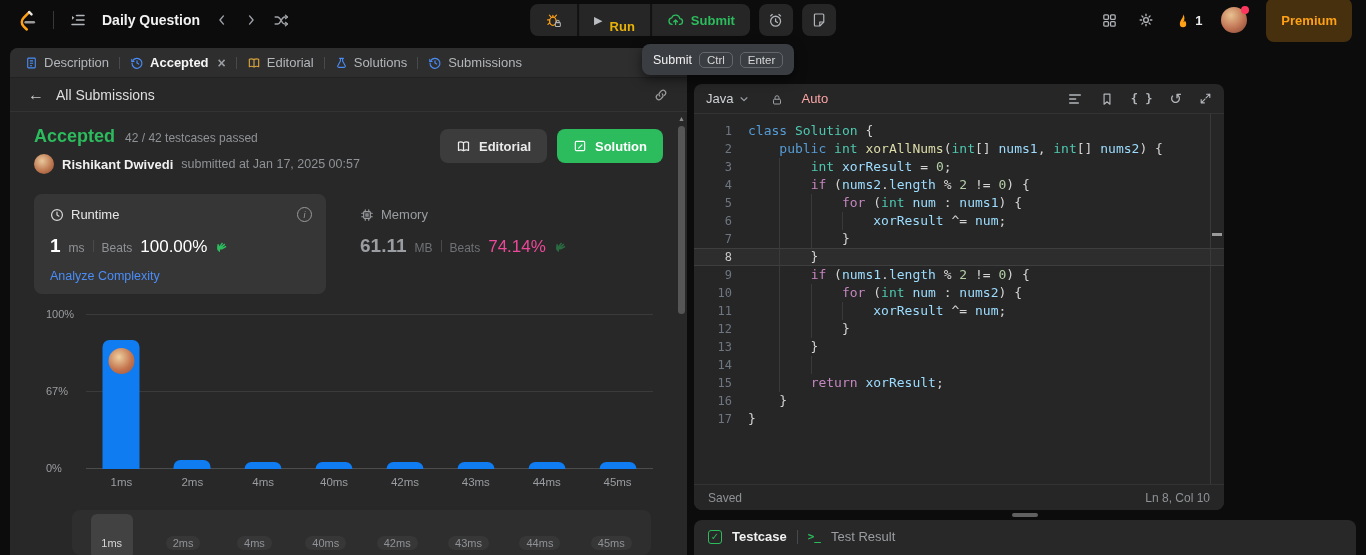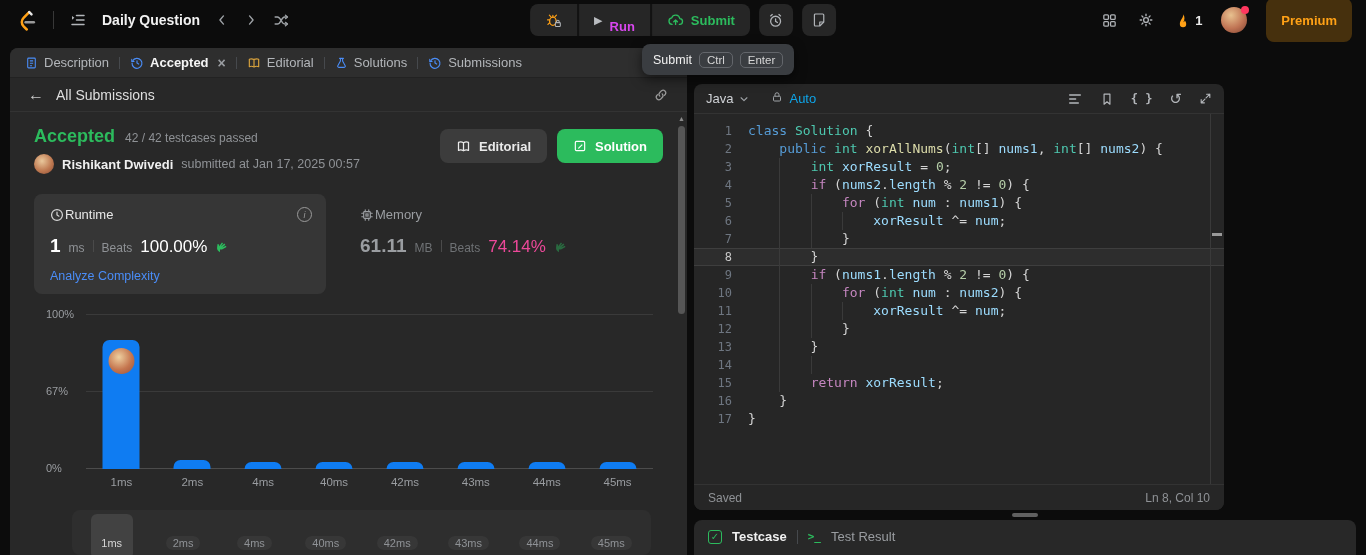--- a/index.html
+++ b/index.html
@@ -15,21 +15,21 @@
   .nav { position:absolute; top:0; left:0; right:0; height:40px; display:flex; align-items:center; padding:0 14px; }
   .nav-left { display:flex; align-items:center; gap:15px; }
   .v-div { width:1px; height:18px; background:#383838; }
   .nav-title { font-size:14px; font-weight:700; color:#f2f2f2; white-space:nowrap; }
   .icon-btn { display:flex; align-items:center; justify-content:center; color:#9fa3a7; cursor:pointer; background:none; border:none; }
   .nav-center { position:absolute; left:50%; top:4px; transform:translateX(-50%); display:flex; align-items:center; gap:9px; }
   .btn-group { display:flex; height:32px; background:#262626; border-radius:8px; overflow:hidden; align-items:stretch; }
   .seg { display:flex; align-items:center; gap:7px; padding:0 15px; border-left:2px solid #121212; cursor:pointer; }
   .seg:first-child { border-left:none; }
   .play-glyph { color:#b9bcc0; font-size:11px; }
-  .run-label { color:#d946ef; font-weight:700; font-size:13px;margin-top:13px; }
+  .run-label { color:#eab308; font-weight:700; font-size:13px;margin-top:13px; }
   .submit-label { color:#2cbb5d; font-weight:700; font-size:13px; }
   .sq-btn { width:34px; height:32px; background:#262626; border-radius:8px; display:flex; align-items:center; justify-content:center; color:#b0b3b7; cursor:pointer; }
   .nav-right { margin-left:auto; display:flex; align-items:center; gap:19px; }
   .streak { display:flex; align-items:center; gap:6px; color:#ebebeb; font-size:13px; font-weight:600; cursor:pointer; }
   .avatar { width:26px; height:26px; border-radius:50%; background:radial-gradient(circle at 38% 32%, #e8c18f, #c07454 55%, #7d4231); position:relative; cursor:pointer; }
   .avatar .dot { position:absolute; top:-1px; right:-2px; width:8px; height:8px; border-radius:50%; background:#ff375f; }
   .premium-btn { height:44px; padding:0 15px; border-radius:8px; background:#46300d; color:#ffa116; font-size:13px; font-weight:700; display:flex; align-items:center; cursor:pointer; border:none; }
 
   
   .tooltip { position:absolute; left:642px; top:44px; height:31px; background:#3a3d41; border-radius:8px; display:flex; align-items:center; gap:7px; padding:0 11px; box-shadow:0 4px 12px rgba(0,0,0,.55); z-index:50; }
@@ -58,21 +58,21 @@
   .username { font-size:13px; font-weight:700; color:#f0f0f0; }
   .submitted { font-size:12.5px; color:#8f9296; }
   .action-btns { position:absolute; right:0; top:3px; display:flex; gap:10px; }
   .btn { height:34px; display:flex; align-items:center; gap:8px; padding:0 16px; border-radius:8px; font-size:13px; font-weight:600; cursor:pointer; border:none; }
   .btn.gray { background:#3c3c3c; color:#eaeaea; }
   .btn.green { background:#2cbb5d; color:#fff; }
   .pencil { font-size:13px; }
 
   .metrics { display:flex; margin:20px 24px 0; }
   .runtime-card { width:292px; background:#363636; border-radius:8px; padding:13px 16px 11px; position:relative; cursor:pointer; }
-  .metric-head { display:flex; align-items:center; gap:1px; font-size:13px; color:#e6e6e6; }
+  .metric-head { display:flex; align-items:center; gap:7px; font-size:13px; color:#e6e6e6; }
   .info-icon { position:absolute; right:14px; top:13px; width:15px; height:15px; border:1px solid #9a9a9a; border-radius:50%; color:#9a9a9a; font-size:9px; display:flex; align-items:center; justify-content:center; font-style:italic; cursor:pointer; }
   .metric-values { display:flex; align-items:baseline; gap:8px; margin-top:13px; }
   .metric-value { font-size:19px; font-weight:700; color:#fff; }
   .metric-unit { font-size:12px; color:#8f9296; }
   .msep { width:1px; height:12px; background:#4a4a4a; align-self:center; }
   .beats-label { font-size:12px; color:#8f9296; }
   .beats-value { font-size:17px; font-weight:400; color:#fff; }
   .analyze-link { margin-top:12px; font-size:12.5px; color:#4a8df8; cursor:pointer; }
   .memory-block { margin-left:34px; padding:13px 0 11px; cursor:pointer; }
   .memory-block .metric-head { color:#9a9da1; }
@@ -103,21 +103,21 @@
   .brush-cell.selected .brush-label { color:#d6d6d6; background:transparent; }
 
   .lp-scrollbar { position:absolute; right:1px; top:68px; bottom:0; width:9px; }
   .lp-arrow { position:absolute; top:-2px; left:0; width:9px; text-align:center; color:#8a8a8a; font-size:7px; line-height:10px; }
   .lp-thumb { position:absolute; top:10px; left:1px; width:7px; height:188px; background:#565656; border-radius:4px; cursor:pointer; }
 
   
   .right-panel { position:absolute; left:694px; top:84px; width:530px; height:426px; background:#262626; border-radius:8px; overflow:hidden; }
   .editor-header { height:30px; display:flex; align-items:center; padding:0 12px; border-bottom:1px solid #333; }
   .lang { display:flex; align-items:center; gap:6px; font-size:13px; color:#cfd2d6; cursor:pointer; }
-  .auto { display:flex; align-items:flex-start; gap:6px; margin-left:22px; font-size:13px; color:#0ea5e9; cursor:pointer; }
+  .auto { display:flex; align-items:flex-end; gap:18px; margin-left:22px; font-size:13px; color:#fca5a5; cursor:pointer; }
   .editor-icons { margin-left:auto; display:flex; align-items:center; gap:17px; color:#b3b6ba; }
   .braces-icon { font-size:12px; font-weight:700; cursor:pointer; font-family:"DejaVu Sans Mono",monospace; }
   .undo-icon { font-size:15px; cursor:pointer; }
 
   .code { position:relative; padding-top:8px; font-family:"DejaVu Sans Mono",monospace; font-size:13px; }
   .code-line { position:relative; height:18px; line-height:18px; display:flex; white-space:pre; cursor:text; }
   .gutter { width:54px; padding-right:16px; text-align:right; color:#6e7681; font-size:12px; flex:none; }
   .code-line.current { background:#2d2d2d; box-shadow:inset 0 1px 0 #3e3e3e, inset 0 -1px 0 #3e3e3e; }
   .code-line.current .gutter { color:#c8c8c8; }
   .guide { position:absolute; top:0; bottom:0; width:1px; background:#3a3a3a; }

